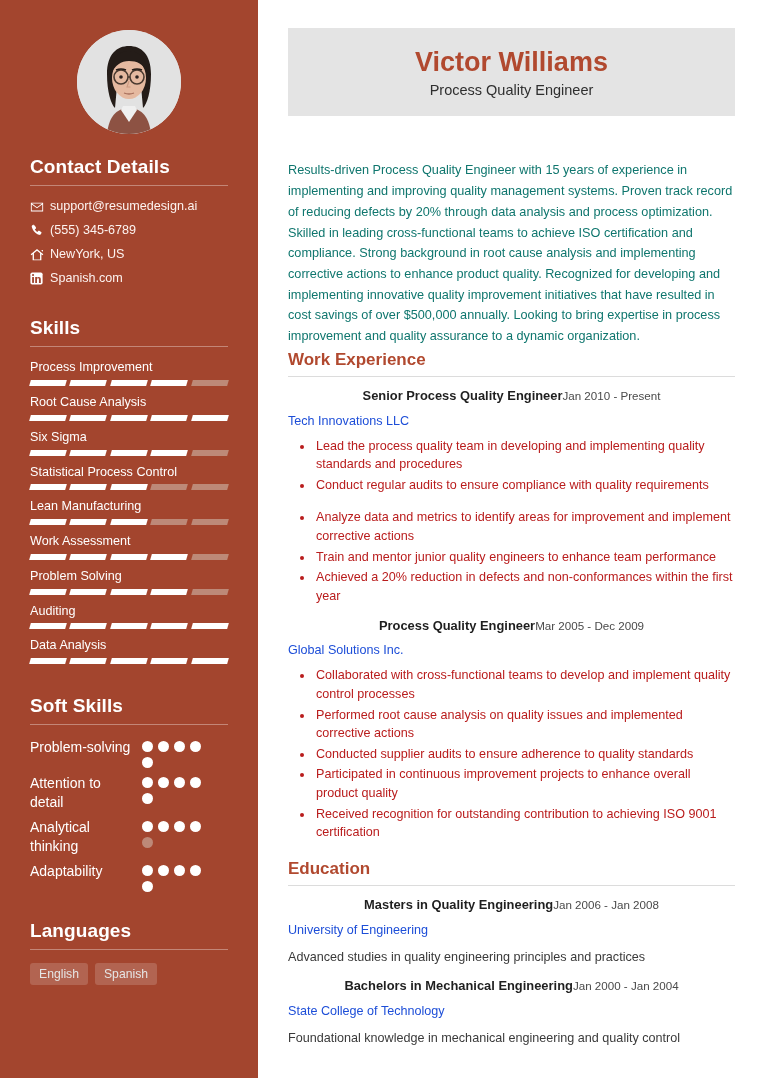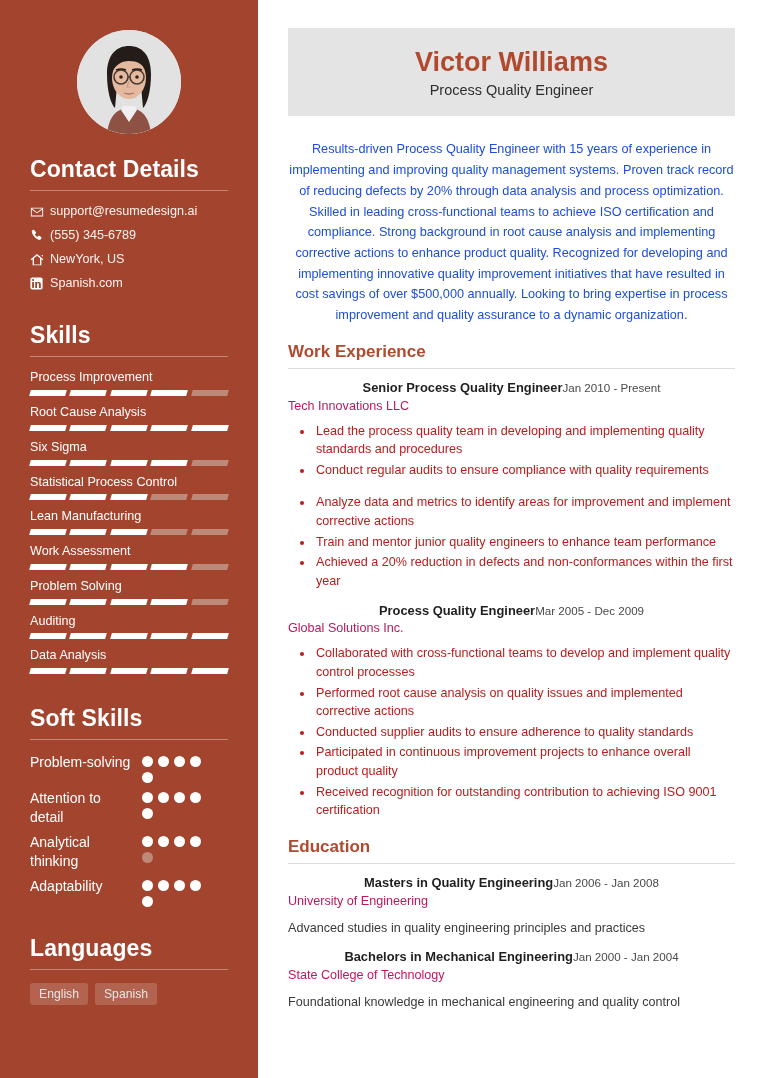--- a/index.html
+++ b/index.html
@@ -36,21 +36,21 @@
     height: 104px;
     border-radius: 50%;
     background: #e2e2e2;
     overflow: hidden;
     position: relative;
   }
   .photo svg { display: block; width: 104px; height: 104px; }
 
   .side-block { padding: 0 30px; }
   .side-h {
-    font-size: 23px;
+    font-size: 19px;
     font-weight: bold;
     color: #ffffff;
     letter-spacing: .1px;
     margin-bottom: 7px;
   }
   .side-rule {
     height: 1px;
     background: rgba(255,255,255,.35);
     margin-bottom: 13px;
   }
@@ -138,40 +138,40 @@
   
   .main {
     flex: 1 1 auto;
     padding: 28px 33px 20px 30px;
     background: #ffffff;
   }
   .namebar {
     background: #e4e4e4;
     text-align: center;
     padding: 19px 10px 17px 10px;
-    margin-bottom: 23px;
+    margin-bottom: 44px;
   }
   .name {
     font-size: 27px;
     font-weight: bold;
     color: #b1492f;
     line-height: 1.15;
     margin-bottom: 4px;
   }
   .role {
     font-size: 14.5px;
     color: #2f2f2f;
     line-height: 1.2;
   }
   .summary {
     font-size: 12.7px;
     line-height: 1.63;
-    color: #1d4ed8;
-    margin-bottom: 16px;
-    text-align: center;
+    color: #0f766e;
+    margin-bottom: 3px;
+    text-align: left;
   }
   .sec-h {
     font-size: 17px;
     font-weight: bold;
     color: #b1492f;
     margin-bottom: 6px;
   }
   .sec-rule {
     height: 1px;
     background: #dcdcdc;
@@ -192,23 +192,23 @@
     line-height: 1.3;
   }
   .entry-date {
     font-size: 11.6px;
     color: #4a4a4a;
     white-space: nowrap;
     flex: 0 0 auto;
   }
   .entry-sub {
     font-size: 12.6px;
-    color: #be185d;
+    color: #1d4ed8;
     line-height: 1.35;
-    margin-top: 1px;
+    margin-top: 8px;
   }
   .bullets {
     list-style: disc;
     margin: 7px 0 0 0;
     padding-left: 26px;
   }
   .bullets li {
     font-size: 12.6px;
     line-height: 1.48;
     color: #b91c1c;

